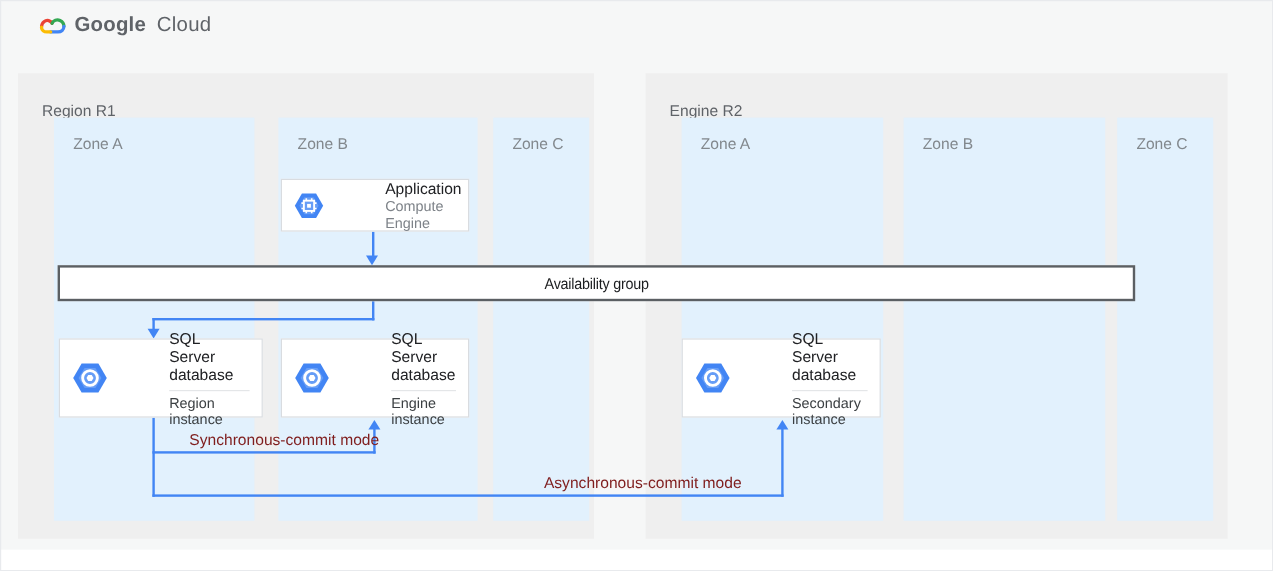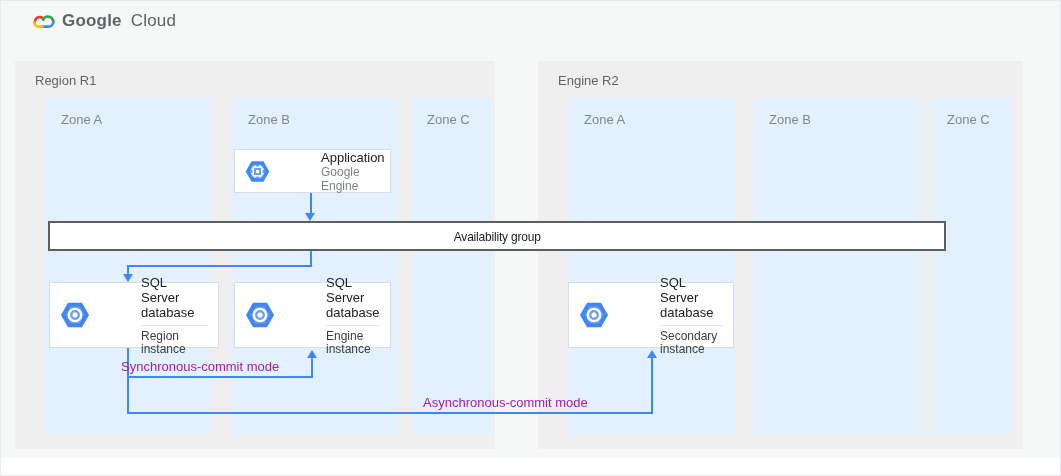--- a/index.html
+++ b/index.html
@@ -36,21 +36,21 @@
   
   .region {
     position: absolute;
     top: 60px; height: 388px;
     background: #efefef;
   }
   .region.r1 { left: 14px;  width: 480px; }
   .region.r2 { left: 537px; width: 485px; }
   .region-label {
     position: absolute;
-    left: 20px; top: 12px;
+    left: 20px; top: 24px;
     font-size: 13px;
     color: #5f6368;
   }
   .zone {
     position: absolute;
     top: 97px; height: 336px;
     background: #e2f1fd;
   }
   .zone-label {
     position: absolute;
@@ -123,22 +123,22 @@
     border-top: 8px solid #4285f4;
   }
   .arrow.up {
     border-left: 5px solid transparent;
     border-right: 5px solid transparent;
     border-bottom: 8px solid #4285f4;
   }
   .edge-label {
     position: absolute;
     font-size: 13px;
-    color: #a21caf;
-    text-align: left;
+    color: #7f1d1d;
+    text-align: right;
     z-index: 5;
     white-space: nowrap;
   }
   .sync-label  { left: 120px; width: 195px; top: 358px; }
   .async-label { left: 422px; width: 195px; top: 394px; }
 
   
   .l-app-v   { left: 309px; top: 192px; width: 2px; height: 23px; }
   .a-app     { left: 304px; top: 212px; }
   
@@ -229,21 +229,21 @@
       <svg width="27" height="27" viewBox="0 0 24 24">
         <polygon points="1.5,12 6.75,2.9 17.25,2.9 22.5,12 17.25,21.1 6.75,21.1" fill="#4285f4"></polygon>
         <polygon points="4.9,12 8.6,5.7 15.4,5.7 19.1,12 15.4,18.3 8.6,18.3" fill="#669df6"></polygon>
         <rect x="8.2" y="8.2" width="7.6" height="7.6" fill="none" stroke="#ffffff" stroke-width="1.4"></rect>
         <rect x="10.6" y="10.6" width="2.8" height="2.8" fill="#ffffff"></rect>
         <path d="M10,8.2 V6.4 M14,8.2 V6.4 M10,15.8 V17.6 M14,15.8 V17.6 M8.2,10 H6.4 M8.2,14 H6.4 M15.8,10 H17.6 M15.8,14 H17.6" stroke="#ffffff" stroke-width="1.2"></path>
       </svg>
     </span>
     <span class="texts">
       <div class="card-title">Application</div>
-      <div class="card-sub">Google Engine</div>
+      <div class="card-sub">Compute Engine</div>
     </span>
   </div>
 
   <div class="card primary-card">
     <span class="icon-wrap">
       <svg width="32" height="32" viewBox="0 0 24 24">
         <polygon points="1.5,12 6.75,2.9 17.25,2.9 22.5,12 17.25,21.1 6.75,21.1" fill="#4285f4"></polygon>
         <polygon points="4.9,12 8.6,5.7 15.4,5.7 19.1,12 15.4,18.3 8.6,18.3" fill="#669df6"></polygon>
         <circle cx="12" cy="12" r="4.6" fill="none" stroke="#ffffff" stroke-width="1.8"></circle>
         <polygon points="9.8,12 10.9,10.1 13.1,10.1 14.2,12 13.1,13.9 10.9,13.9" fill="#ffffff"></polygon>

